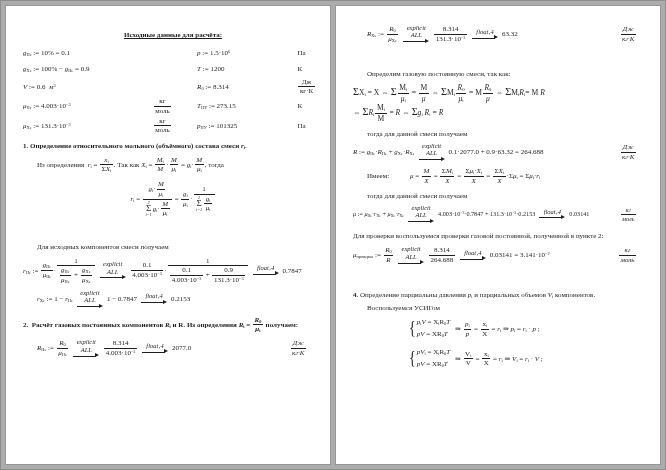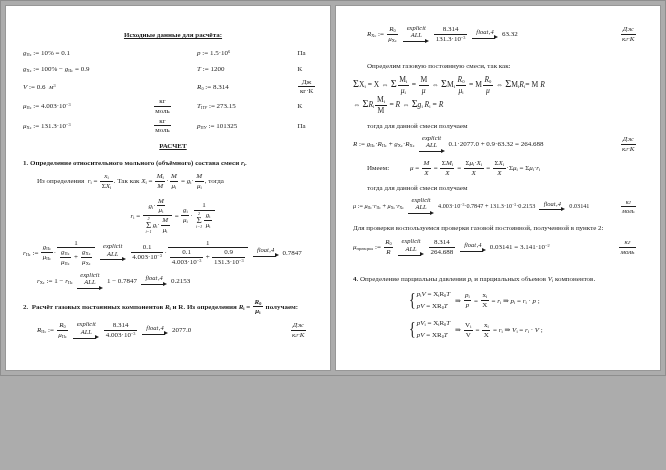--- a/index.html
+++ b/index.html
@@ -1,17 +1,17 @@
 <!DOCTYPE html>
 <html><head>
 <meta charset="utf-8">
 <style>
   html,body{margin:0;padding:0;width:666px;height:470px;overflow:hidden;}
   body{background:#acacac;font-family:"Liberation Serif","DejaVu Serif",serif;color:#1f1f1f;}
-  .desk{box-sizing:border-box;width:666px;height:376px;padding:5px;display:flex;gap:4px;box-shadow:inset 0 0 0 1px #8e8e8e;}
+  .desk{box-sizing:border-box;width:666px;height:470px;padding:5px;display:flex;gap:4px;box-shadow:inset 0 0 0 1px #8e8e8e;}
   .page{box-sizing:border-box;flex:1;background:#ffffff;border:1px solid #979797;overflow:hidden;font-size:7px;line-height:1.5;}
   .p1{padding:24px 7px 0 17px;}
   .p2{padding:18px 7px 0 17px;}
   .hc{text-align:center;}
   .b{font-weight:bold;}
   .u{text-decoration:underline;}
   sub,sup{font-size:0.62em;line-height:0;}
   sub{vertical-align:-0.3em;}
   sup{vertical-align:0.55em;}
   
@@ -36,21 +36,21 @@
   .cl{text-align:left;line-height:1.7;padding-left:1px;}
   
   .grow{display:flex;align-items:center;margin-bottom:1px;min-height:15px;}
   .gc1{width:152px;}
   .gc2{width:52px;}
   .gc3{width:80px;}
   .gc4{width:30px;margin-left:32px;}
   
   .frow{display:flex;align-items:center;}
   .frow .unit{margin-left:auto;margin-right:16px;font-style:italic;}
-  .m-t2{margin-top:2px;} .m-t4{margin-top:4px;} .m-t6{margin-top:6px;} .m-t8{margin-top:16px;}
+  .m-t2{margin-top:2px;} .m-t4{margin-top:4px;} .m-t6{margin-top:6px;} .m-t8{margin-top:24px;}
   .ind1{margin-left:14px;}
   .ind2{margin-left:56px;}
   .small{font-size:6.2px;}
   .big{font-size:7.6px;line-height:1.6;}
   .title-gap{margin-bottom:5px;}
 </style>
 </head>
 <body>
 
 <div class="desk">
@@ -84,28 +84,28 @@
         <span class="gc4">К</span>
       </div>
       <div class="grow">
         <span class="gc1"><i>μ</i><sub>Xe</sub> := 131.3·10<sup>−3</sup></span>
         <span class="gc2"><span class="fr un"><span class="n">кг</span><span class="d">моль</span></span></span>
         <span class="gc3"><i>p</i><sub>НУ</sub> := 101325</span>
         <span class="gc4">Па</span>
       </div>
     </div>
 
-    <div class="hc b u m-t6">РАСЧЕТ</div>
 
     <div class="b m-t6">1. Определение относительного мольного (объёмного) состава смеси <i>r</i><sub>i</sub>.</div>
 
     <div class="ind1 m-t4">Из определения <i>r</i><sub>i</sub> = <span class="fr"><span class="n"><i>x</i><sub>i</sub></span><span class="d">Σ<i>X</i><sub>i</sub></span></span>. Так как <i>X</i><sub>i</sub> = <span class="fr"><span class="n"><i>M</i><sub>i</sub></span><span class="d"><i>M</i></span></span>·<span class="fr"><span class="n"><i>M</i></span><span class="d"><i>μ</i><sub>i</sub></span></span> = <i>g</i><sub>i</sub>·<span class="fr"><span class="n"><i>M</i></span><span class="d"><i>μ</i><sub>i</sub></span></span>, тогда</div>
 
     <div class="hc m-t6"><i>r</i><sub>i</sub> = <span class="fr"><span class="n"><i>g</i><sub>i</sub>·<span class="fr"><span class="n"><i>M</i></span><span class="d"><i>μ</i><sub>i</sub></span></span></span><span class="d"><span class="sm"><span class="t">2</span><span class="s">Σ</span><span class="b2">i=1</span></span><i>g</i><sub>i</sub>·<span class="fr"><span class="n"><i>M</i></span><span class="d"><i>μ</i><sub>i</sub></span></span></span></span> = <span class="fr"><span class="n"><i>g</i><sub>i</sub></span><span class="d"><i>μ</i><sub>i</sub></span></span>·<span class="fr"><span class="n">1</span><span class="d"><span class="sm"><span class="t">2</span><span class="s">Σ</span><span class="b2">i=1</span></span><span class="fr"><span class="n"><i>g</i><sub>i</sub></span><span class="d"><i>μ</i><sub>i</sub></span></span></span></span></div>
 
+    <div class="ind1 m-t8">Для исходных компонентов смеси получаем</div>
 
     <div class="m-t4"><i>r</i><sub>He</sub> := <span class="fr"><span class="n"><i>g</i><sub>He</sub></span><span class="d"><i>μ</i><sub>He</sub></span></span>·<span class="fr"><span class="n">1</span><span class="d"><span class="fr"><span class="n"><i>g</i><sub>He</sub></span><span class="d"><i>μ</i><sub>He</sub></span></span> + <span class="fr"><span class="n"><i>g</i><sub>Xe</sub></span><span class="d"><i>μ</i><sub>Xe</sub></span></span></span></span><span class="ar"><span class="al">explicit<br>ALL</span><span class="aw"></span></span><span class="fr"><span class="n">0.1</span><span class="d">4.003·10<sup>−3</sup></span></span>·<span class="fr"><span class="n">1</span><span class="d"><span class="fr"><span class="n">0.1</span><span class="d">4.003·10<sup>−3</sup></span></span> + <span class="fr"><span class="n">0.9</span><span class="d">131.3·10<sup>−3</sup></span></span></span></span><span class="ar"><span class="al">float ,4</span><span class="aw"></span></span>0.7847</div>
 
     <div class="ind1 m-t4"><i>r</i><sub>Xe</sub> := 1 − <i>r</i><sub>He</sub><span class="ar"><span class="al">explicit<br>ALL</span><span class="aw"></span></span>1 − 0.7847<span class="ar"><span class="al">float ,4</span><span class="aw"></span></span>0.2153</div>
 
     <div class="m-t6"><b>2.&nbsp; Расчёт газовых постоянных компонентов <i>R</i><sub>i</sub> и R. Из определения <i>R</i><sub>i</sub> = <span class="fr"><span class="n"><i>R</i><sub>0</sub></span><span class="d"><i>μ</i><sub>i</sub></span></span> получаем:</b></div>
 
     <div class="frow m-t4">
       <span class="ind1"><i>R</i><sub>He</sub> := <span class="fr"><span class="n"><i>R</i><sub>0</sub></span><span class="d"><i>μ</i><sub>He</sub></span></span><span class="ar"><span class="al">explicit<br>ALL</span><span class="aw"></span></span><span class="fr"><span class="n">8.314</span><span class="d">4.003·10<sup>−3</sup></span></span><span class="ar"><span class="al">float ,4</span><span class="aw"></span></span>2077.0</span>
       <span class="unit"><span class="fr un"><span class="n">Дж</span><span class="d">кг·К</span></span></span>
@@ -142,20 +142,21 @@
 
     <div class="m-t6">Для проверки воспользуемся проверки газовой постоянной, полученной в пункте 2:</div>
 
     <div class="frow m-t4">
       <span><i>μ</i><sub>проверка</sub> := <span class="fr"><span class="n"><i>R</i><sub>0</sub></span><span class="d"><i>R</i></span></span><span class="ar"><span class="al">explicit<br>ALL</span><span class="aw"></span></span><span class="fr"><span class="n">8.314</span><span class="d">264.688</span></span><span class="ar"><span class="al">float ,4</span><span class="aw"></span></span>0.03141 = 3.141·10<sup>−2</sup></span>
       <span class="unit"><span class="fr un"><span class="n">кг</span><span class="d">моль</span></span></span>
     </div>
 
     <div class="m-t8"><b>4.</b> Определение парциальны давления <i>p</i><sub>i</sub> и парциальных объемов <i>V</i><sub>i</sub> компонентов.</div>
 
+    <div class="ind1 m-t2">Воспользуемся УСИГом</div>
 
     <div class="ind2 m-t4"><span class="cs">
           <span class="cb">{</span>
           <span class="cl"><i>p</i><sub>i</sub><i>V</i> = X<sub>i</sub>R<sub>0</sub><i>T</i><br><i>pV</i> = XR<sub>0</sub><i>T</i></span>
         </span> ⇒ <span class="fr"><span class="n"><i>p</i><sub>i</sub></span><span class="d"><i>p</i></span></span> = <span class="fr"><span class="n">x<sub>i</sub></span><span class="d">X</span></span> = <i>r</i><sub>i</sub> ⇒ <i>p</i><sub>i</sub> = <i>r</i><sub>i</sub> · <i>p</i> ;</div>
 
     <div class="ind2 m-t6"><span class="cs">
           <span class="cb">{</span>
           <span class="cl"><i>pV</i><sub>i</sub> = X<sub>i</sub>R<sub>0</sub><i>T</i><br><i>pV</i> = XR<sub>0</sub><i>T</i></span>
         </span> ⇒ <span class="fr"><span class="n">V<sub>i</sub></span><span class="d">V</span></span> = <span class="fr"><span class="n">x<sub>i</sub></span><span class="d">X</span></span> = <i>r</i><sub>i</sub> ⇒ <i>V</i><sub>i</sub> = <i>r</i><sub>i</sub> · <i>V</i> ;</div>

